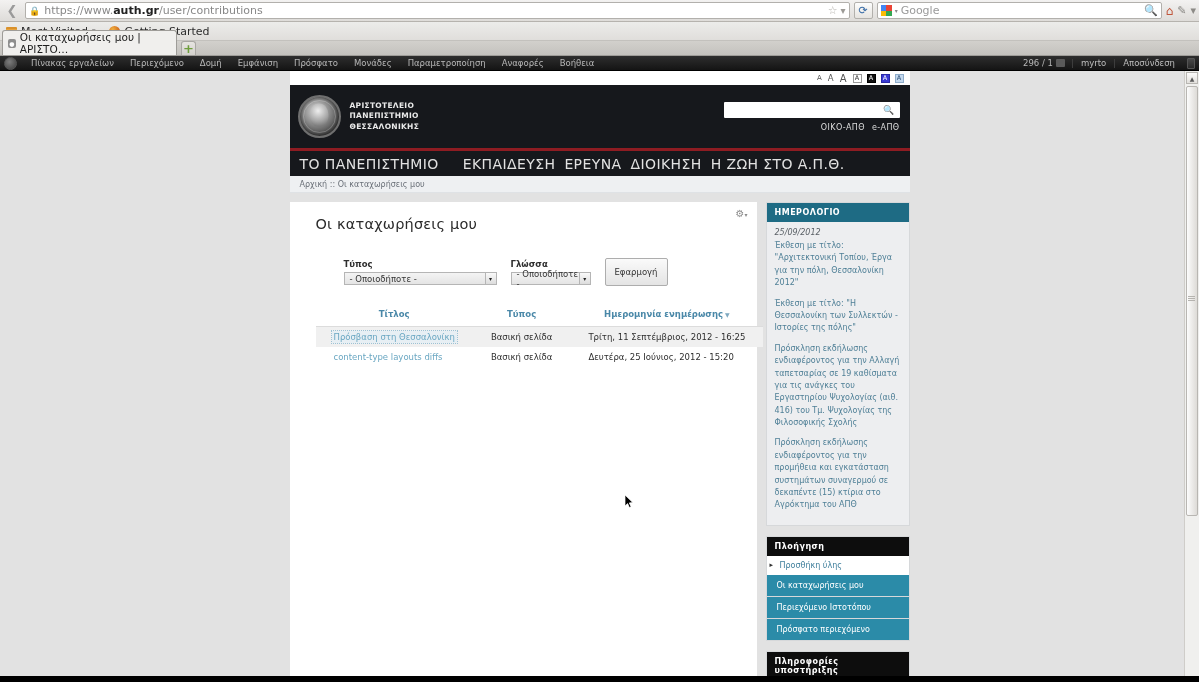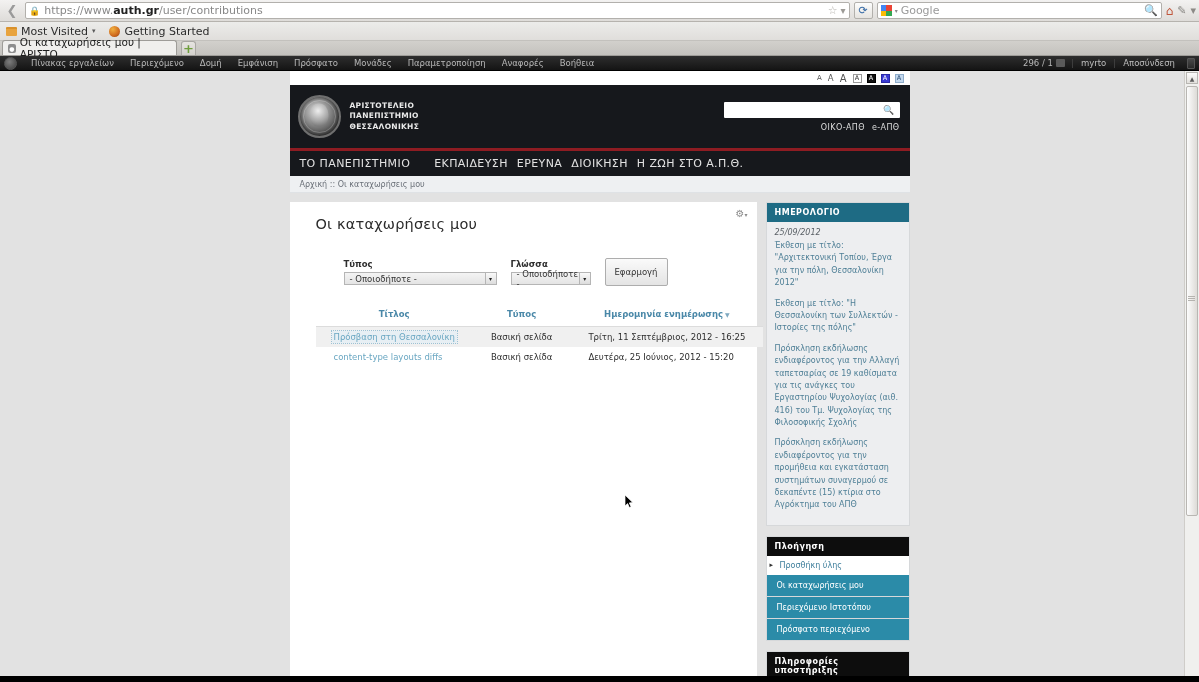--- a/index.html
+++ b/index.html
@@ -58,21 +58,21 @@
   .bm-folder { width: 11px; height: 9px; background: #e8a33d; border-radius: 1px; border-top: 2px solid #d9912b;}
   .bm-globe { width: 11px; height: 11px; border-radius: 50%;
     background: radial-gradient(circle at 35% 30%, #f0b040, #cf6a1e 60%, #8a3c10); }
   .caret { font-size: 7px; color: #5a5a5a; }
 
   .tabstrip {
     height: 15px; background: linear-gradient(#d2d0cc,#c4c2be);
     display: flex; align-items: flex-end; padding-left: 2px; border-bottom: 1px solid #9e9c98;
   }
   .tab {
-    height: 15px; background: #f0efed; border: 1px solid #9e9c98; border-bottom: none;
+    height: 25px; background: #f0efed; border: 1px solid #9e9c98; border-bottom: none;
     border-radius: 3px 3px 0 0; display: flex; align-items: center; gap: 4px;
     padding: 0 7px 0 5px; font-size: 10.5px; color: #1d1d1d; max-width: 175px;
   }
   .tab-fav { width: 9px; height: 9px; border-radius: 2px; background: #8e8e8e;
     display:flex;align-items:center;justify-content:center;font-size:6px;color:#fff; }
   .newtab { margin-left: 4px; width: 15px; height: 14px; display:flex;align-items:center;justify-content:center;
     background: linear-gradient(#e6e4e0,#d3d1cd); border:1px solid #a9a7a3; border-bottom:none;
     border-radius:3px 3px 0 0; color:#6e9e3c; font-size:13px; font-weight:bold; line-height:1; }
 
   
@@ -146,21 +146,21 @@
   }
   .ss-mag { color: #555; font-size: 9px; }
   .hdr-links { display: flex; gap: 7px; font-size: 8px; color: #dcdcdc; letter-spacing: .4px; }
 
   .red-rule { height: 3px; background: #8e1c22; }
 
   .main-nav {
     background: #16181c; height: 25px; display: flex; align-items: center;
     padding-left: 10px; gap: 0;
   }
-  .mn-item { font-size: 11px; color: #e2e2e2; letter-spacing: .4px; padding: 0 9px 0 0; white-space: nowrap; }
+  .mn-item { font-size: 14px; color: #e2e2e2; letter-spacing: .4px; padding: 0 9px 0 0; white-space: nowrap; }
   .mn-item:first-child { padding-right: 24px; }
 
   .breadcrumb-bar {
     background: #eef0f2; height: 17px; display: flex; align-items: center;
     padding-left: 10px; font-size: 8px; color: #6a7078;
     border-bottom: 1px solid #dfe2e5;
   }
 
   .content-row { display: flex; gap: 9px; padding-top: 9px; background: #e2e2e2; }
 

